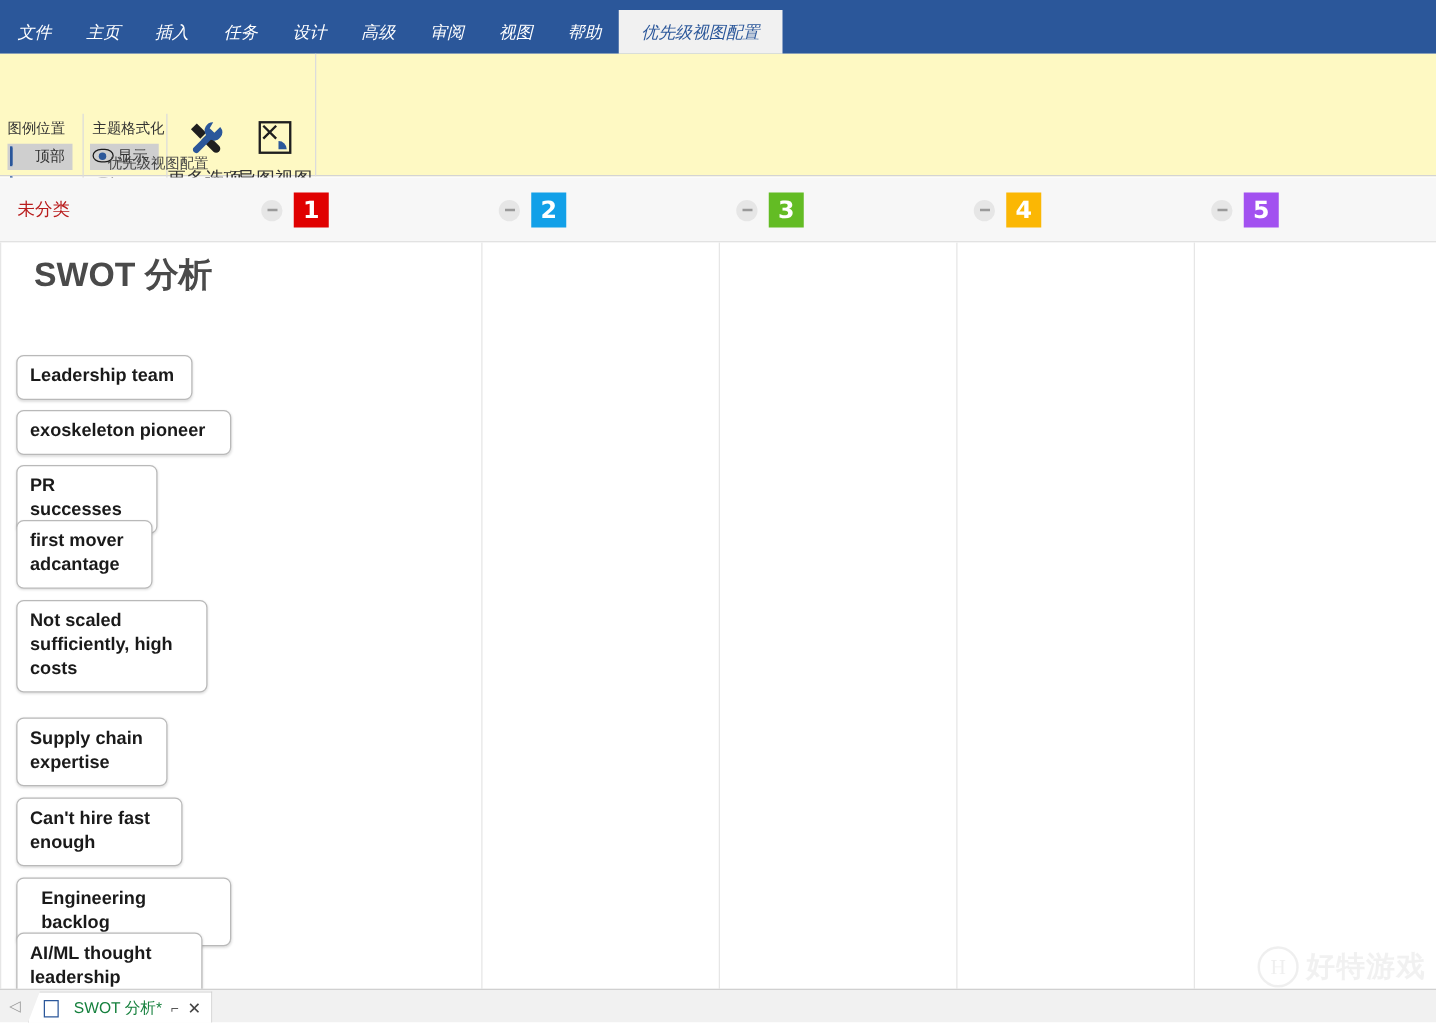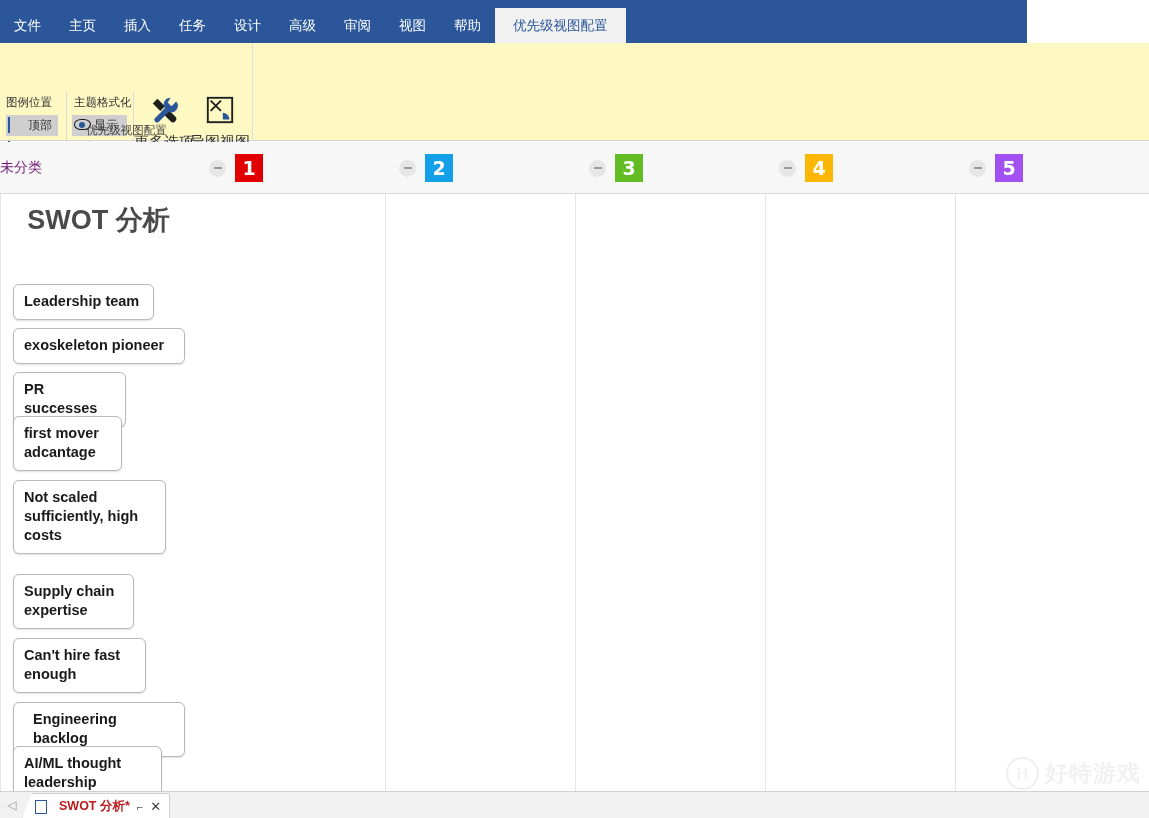--- a/index.html
+++ b/index.html
@@ -6,22 +6,23 @@
   html, body {
     width: 1149px; height: 818px;
     font-family: "Liberation Sans", "DejaVu Sans", sans-serif;
     background: #ffffff;
     overflow: hidden;
   }
   #app { position: relative; width: 1149px; height: 818px; }
 
   
   .tabstrip {
-    position: absolute; left: 0; top: 0; width: 1027px; height: 43px;
+    position: absolute; left: 0; top: 0; width: 1149px; height: 43px;
     background: #2b579a;
+    font-style: italic;
   }
   .tabstrip-inner {
     position: absolute; left: 0; bottom: 0; height: 35px;
     display: flex; align-items: stretch;
   }
   .tab {
     display: flex; align-items: center; justify-content: center;
     padding: 0 14px; height: 35px;
     color: #ffffff; font-size: 13.5px; white-space: nowrap;
     cursor: default;
@@ -74,21 +75,21 @@
     display:flex; flex-direction:column; align-items:center; gap:4px;
   }
   .bigbtn .lbl { font-size: 15px; color: #333; white-space: nowrap; }
 
   
   .board-head {
     position: absolute; left: 0; top: 142px; width: 1149px; height: 52px;
     background: #f7f7f7; border-bottom: 1px solid #dcdcdc;
   }
   .lane-head { position: absolute; top: 0; height: 52px; display: flex; align-items: center; }
-  .lane-uncat { font-size: 14px; color: #701a75; }
+  .lane-uncat { font-size: 14px; color: #b91c1c; padding-left: 14px; }
   .collapse-btn {
     width: 17px; height: 17px; border-radius: 50%; background: #e6e6e6;
     display: inline-flex; align-items: center; justify-content: center;
     margin-right: 9px; flex: 0 0 auto;
   }
   .collapse-btn i { display:block; width: 8px; height: 1.6px; background: #9a9a9a; }
   .pri-badge {
     width: 28px; height: 28px; display: flex; align-items: center; justify-content: center;
     color: #fff; font-size: 19px; font-weight: bold; font-family: "DejaVu Sans", sans-serif;
     line-height: 1;
@@ -135,21 +136,21 @@
     background: #ffffff; border: 1px solid #d0d0d0; border-bottom: none;
     display: flex; align-items: center; gap: 7px; padding: 0 8px 0 12px;
     clip-path: polygon(10px 0, 100% 0, 100% 100%, 0 100%);
   }
   .doc-icon { width: 17px; height: 16px; position: relative; flex:0 0 auto; }
   .doc-icon .pg {
     position: absolute; width: 12px; height: 14px; border: 1.6px solid #2b579a; background:#fff;
     left: 0; top: 1px;
   }
   .doc-icon .pg2 { left: 4px; top: 0; background:#e8eef7; }
-  .doc-name { font-size: 12.5px; font-weight: bold; color: #b91c1c; white-space: nowrap; }
+  .doc-name { font-size: 12.5px; font-weight: normal; color: #15803d; white-space: nowrap; }
   .tab-mini { font-size: 11px; color: #555; }
   .tab-x { font-size: 13px; color: #444; line-height: 1; }
 
   
   .watermark {
     position: absolute; right: 8px; bottom: 28px;
     display: flex; align-items: center; gap: 6px;
     opacity: 0.28; pointer-events: none;
   }
   .wm-circle {

